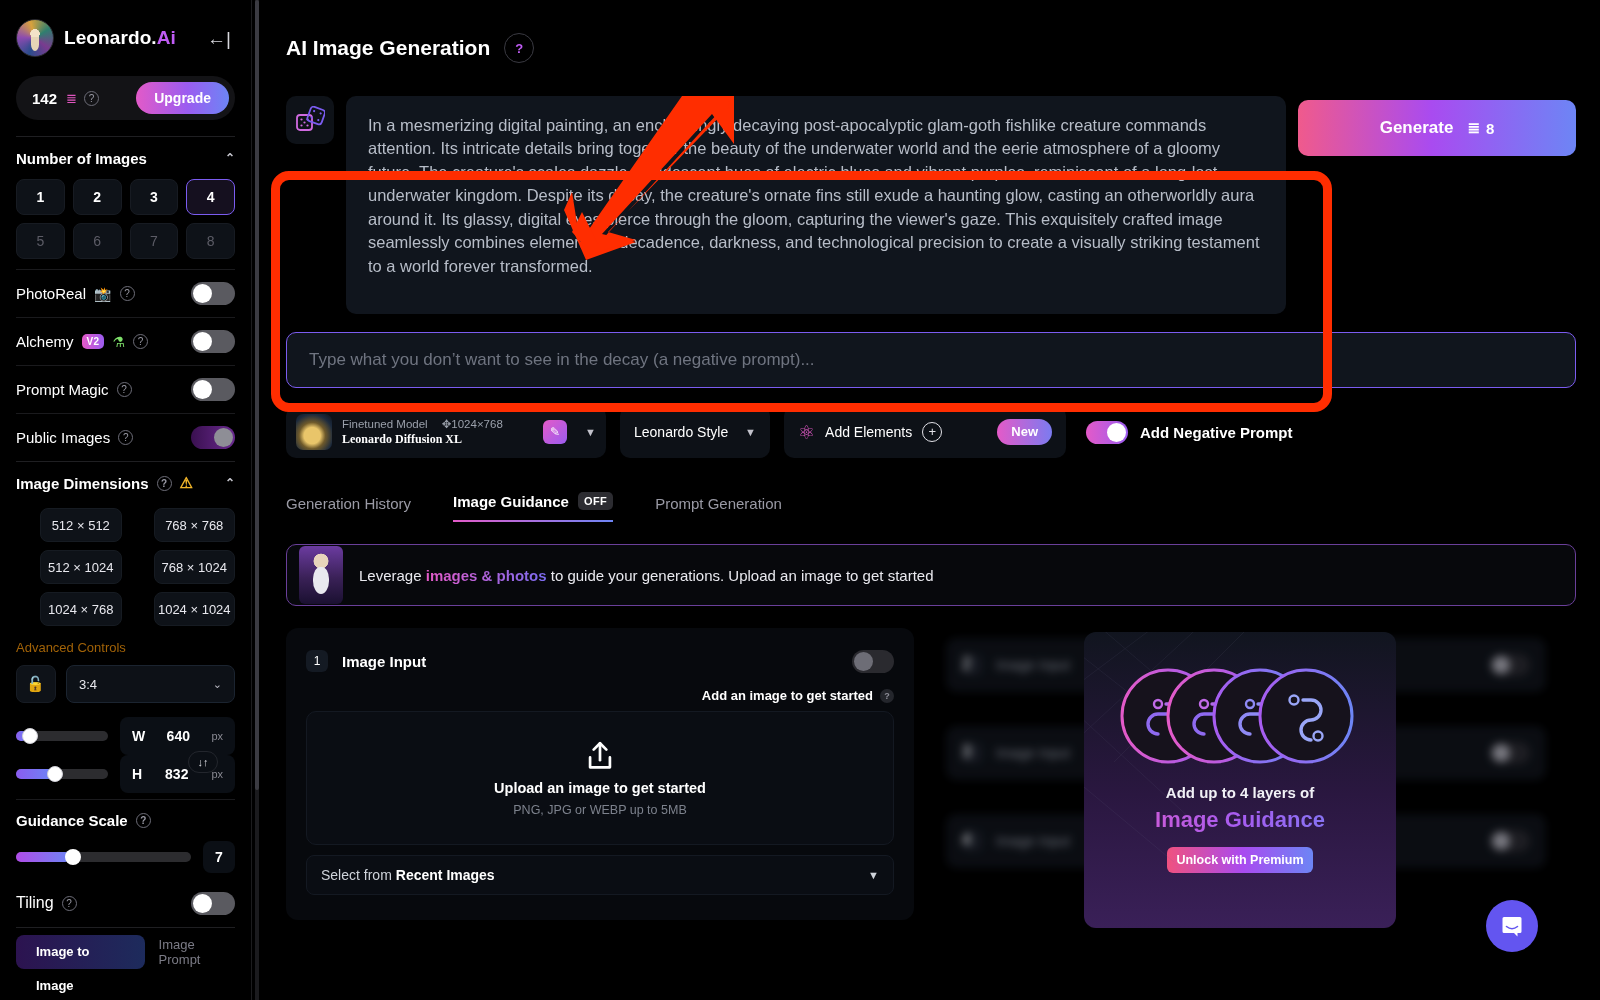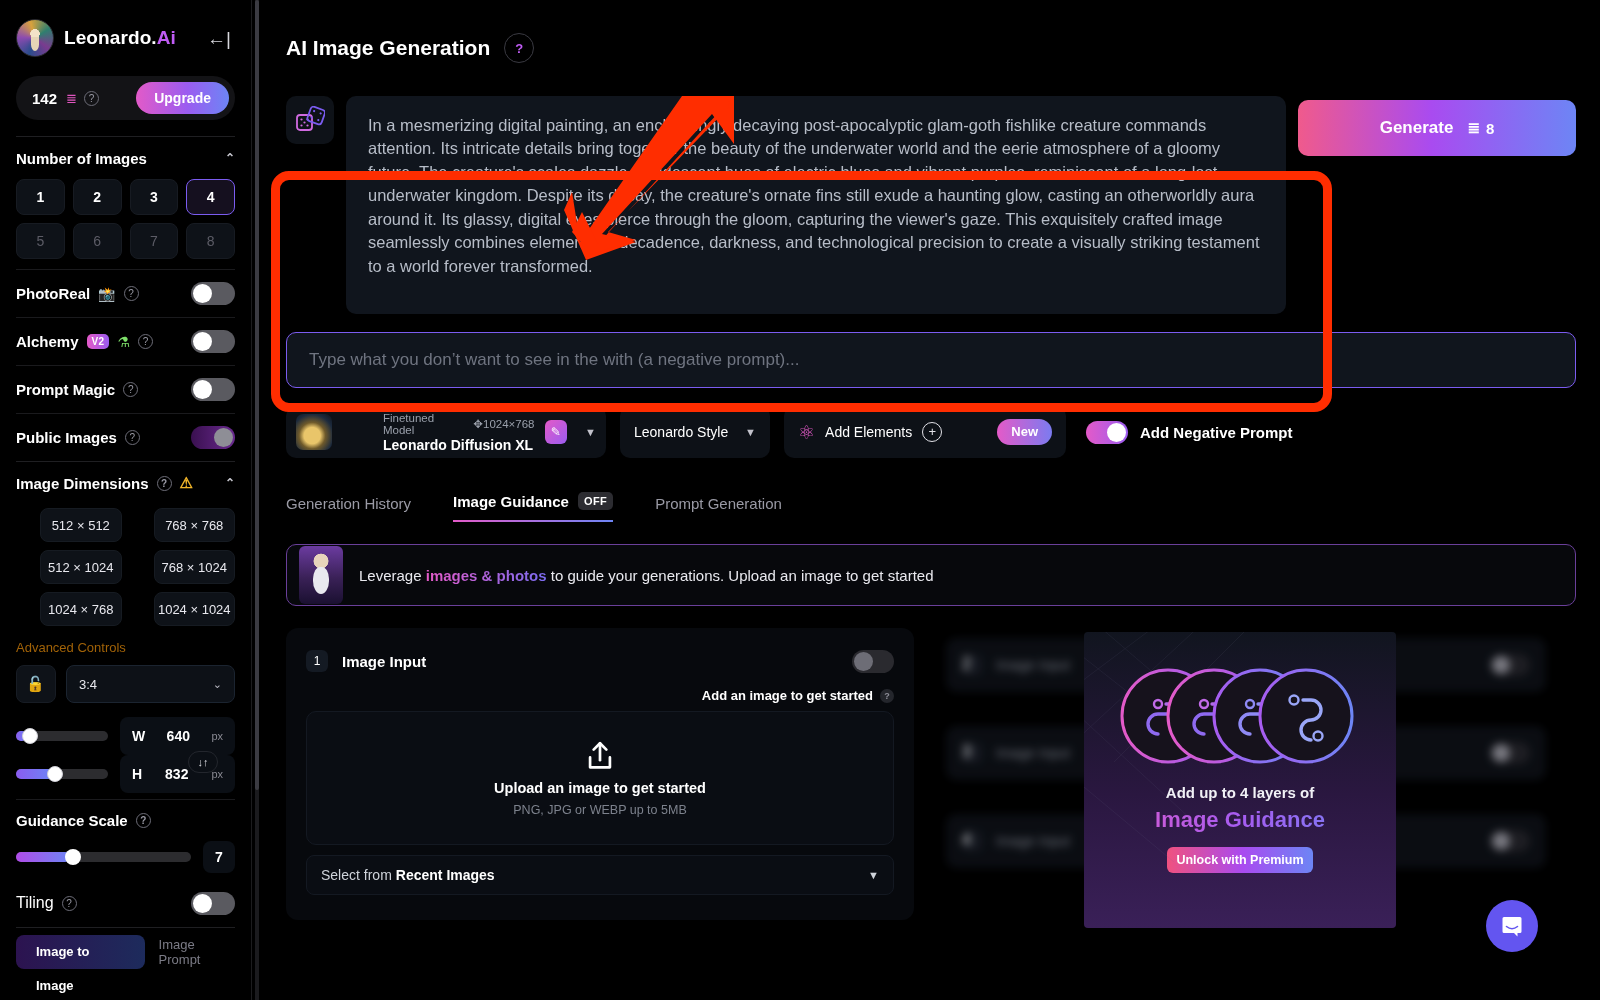--- a/index.html
+++ b/index.html
@@ -75,21 +75,21 @@
     display: flex; align-items: center; justify-content: center;
     font-size: 14px; font-weight: 700; color: #ffffff; cursor: pointer;
   }
   .num-cell.dim { color: #5c5c66; font-weight: 400; }
   .num-cell.sel { border-color: #7b5cf0; background: #15101f; }
 
   .tog-row {
     display: flex; align-items: center; gap: 8px;
     height: 48px; border-top: 1px solid #1a1a1d;
   }
-  .tog-row .lbl { font-size: 15px; font-weight: 700; }
+  .tog-row .lbl { font-size: 15px; font-weight: 400; }
   .badge-v2 {
     background: linear-gradient(90deg,#e45ac8,#9b5cf0);
     border-radius: 5px; font-size: 10px; font-weight: 700;
     padding: 2px 5px; letter-spacing: .3px;
   }
   .toggle {
     margin-left: auto; width: 44px; height: 23px; border-radius: 12px;
     background: #5a5a60; position: relative; cursor: pointer; flex: none;
   }
   .toggle .knob {
@@ -217,23 +217,23 @@
 
   .ctrl-row { display: flex; align-items: center; gap: 14px; margin: 18px 24px 0; }
   .model-card {
     width: 320px; height: 52px; border-radius: 10px; background: #0d1117;
     display: flex; align-items: center; gap: 10px; padding: 0 10px; cursor: pointer;
   }
   .model-thumb {
     width: 36px; height: 36px; border-radius: 7px; flex: none;
     background: radial-gradient(circle at 45% 60%, #e9c56a 0 28%, #6f5a2b 45%, #1c2a3d 72%, #0d1117 100%);
   }
-  .model-meta { display: flex; flex-direction: column; gap: 1px; margin-left: 41px; }
+  .model-meta { display: flex; flex-direction: column; gap: 1px; }
   .model-top { display: flex; align-items: center; gap: 14px; font-size: 11.5px; color: #9aa0ab; }
-  .model-name { font-size: 14px; font-weight: 700; }
+  .model-name { font-size: 12px; font-weight: 700; font-family: Liberation Serif, serif; }
   .edit-chip {
     margin-left: auto; width: 24px; height: 24px; border-radius: 6px;
     background: linear-gradient(135deg,#e45ac8,#9b5cf0);
     display: flex; align-items: center; justify-content: center; font-size: 12px;
   }
   .caret { font-size: 11px; color: #c2c2cb; padding-left: 8px; }
 
   .style-card {
     width: 150px; height: 52px; border-radius: 10px; background: #0d1117;
     display: flex; align-items: center; padding: 0 14px; font-size: 14px; cursor: pointer;
@@ -334,21 +334,21 @@
   }
   .ghost-num { width: 20px; height: 20px; border-radius: 5px; background: #191d26; }
   .ghost-txt { font-size: 14px; color: #7d828d; }
   .ghost-tog { margin-left: auto; width: 40px; height: 22px; border-radius: 11px;
     background: #232329; position: relative; }
   .ghost-tog::after { content:""; position: absolute; top: 2px; left: 2px; width: 18px; height: 18px;
     border-radius: 50%; background: #8d8d96; }
 
   .premium-card {
     position: absolute; left: 798px; top: 4px; width: 312px; height: 296px;
-    border-radius: 4px; overflow: hidden;
+    border-radius: 12px; overflow: hidden;
     background: linear-gradient(180deg,#11151f 0%, #2a1740 55%, #3a2058 100%);
   }
   .prem-mesh { position: absolute; inset: 0; opacity: .35; }
   .prem-rings { position: absolute; left: 0; right: 0; top: 24px; height: 120px; }
   .prem-l1 { text-align: center; font-size: 15px; font-weight: 700; margin-top: 152px; color: #f1f1f6; }
   .prem-l2 {
     text-align: center; font-size: 22px; font-weight: 700; margin-top: 6px;
     background: linear-gradient(90deg,#e45ac8 0%, #a65cf0 50%, #6d85f5 100%);
     -webkit-background-clip: text; background-clip: text; color: transparent;
   }
@@ -559,21 +559,21 @@
           </span>
         </div>
       </div>
       <div class="red-annot"></div>
       <svg class="red-arrow" viewBox="0 0 180 170">
         <path d="M172 4 L120 4 L18 150 L10 100 L2 118 L24 168 L74 150 L40 142 L150 22 L172 52 Z" fill="#ff2d00"></path>
         <path d="M168 8 L36 152 L20 120 L10 140 L30 162 L74 148 L46 140 L166 16 Z" fill="#ff2d00"></path>
       </svg>
     </div>
 
-    <div class="neg-prompt">Type what you don’t want to see in the with (a negative prompt)...</div>
+    <div class="neg-prompt">Type what you don’t want to see in the decay (a negative prompt)...</div>
 
     <div class="ctrl-row">
       <div class="model-card">
         <div class="model-thumb"></div>
         <div class="model-meta">
           <div class="model-top">
             <span>Finetuned Model</span>
             <span><span>✥</span><span>1024×768</span></span>
           </div>
           <div class="model-name">Leonardo Diffusion XL</div>

